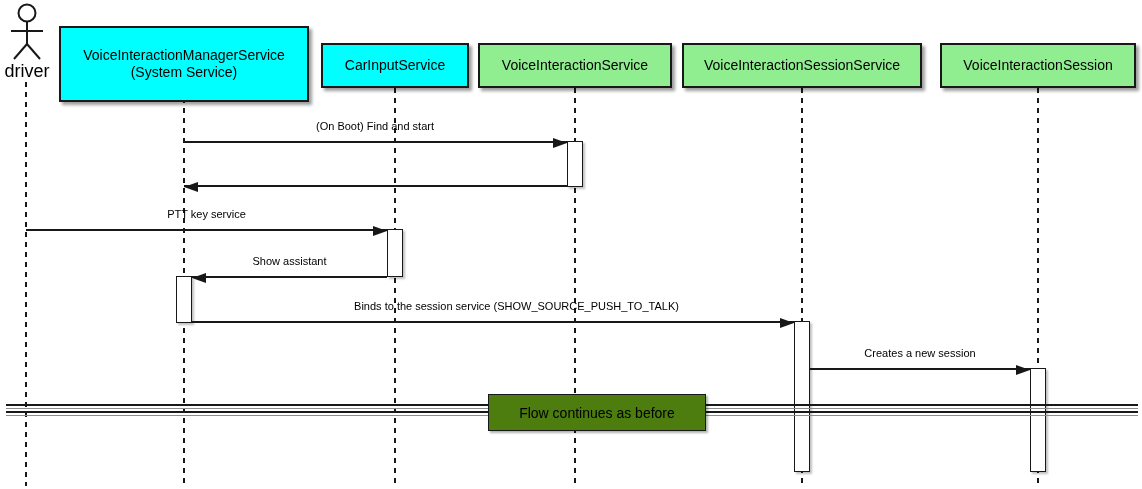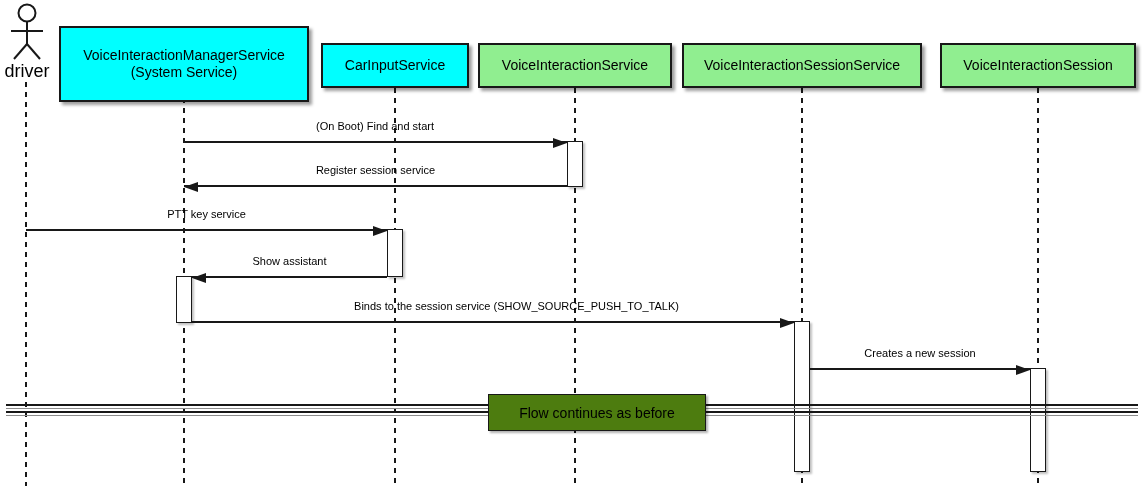--- a/index.html
+++ b/index.html
@@ -102,21 +102,20 @@
   <div class="activation" style="left:567px;  top:141px; height:46px;"></div>
   <div class="activation" style="left:387px;  top:229px; height:48px;"></div>
   <div class="activation" style="left:176px;  top:276px; height:47px;"></div>
   <div class="activation" style="left:794px;  top:321px; height:151px;"></div>
   <div class="activation" style="left:1030px; top:368px; height:104px;"></div>
 
   <div class="msg-label" style="left:183px; top:120px; width:384px;">(On Boot) Find and start</div>
   <div class="msg-line" style="left:183px; top:141px; width:384px;"></div>
   <div class="head-r" style="left:553px; top:138px;"></div>
 
-  <div class="msg-label" style="left:184px; top:164px; width:383px;">Register session service</div>
   <div class="msg-line" style="left:184px; top:185px; width:383px;"></div>
   <div class="head-l" style="left:184px; top:182px;"></div>
 
   <div class="msg-label" style="left:26px; top:208px; width:361px;">PTT key service</div>
   <div class="msg-line" style="left:26px; top:229px; width:361px;"></div>
   <div class="head-r" style="left:373px; top:226px;"></div>
 
   <div class="msg-label" style="left:192px; top:255px; width:195px;">Show assistant</div>
   <div class="msg-line" style="left:192px; top:276px; width:195px;"></div>
   <div class="head-l" style="left:192px; top:273px;"></div>

